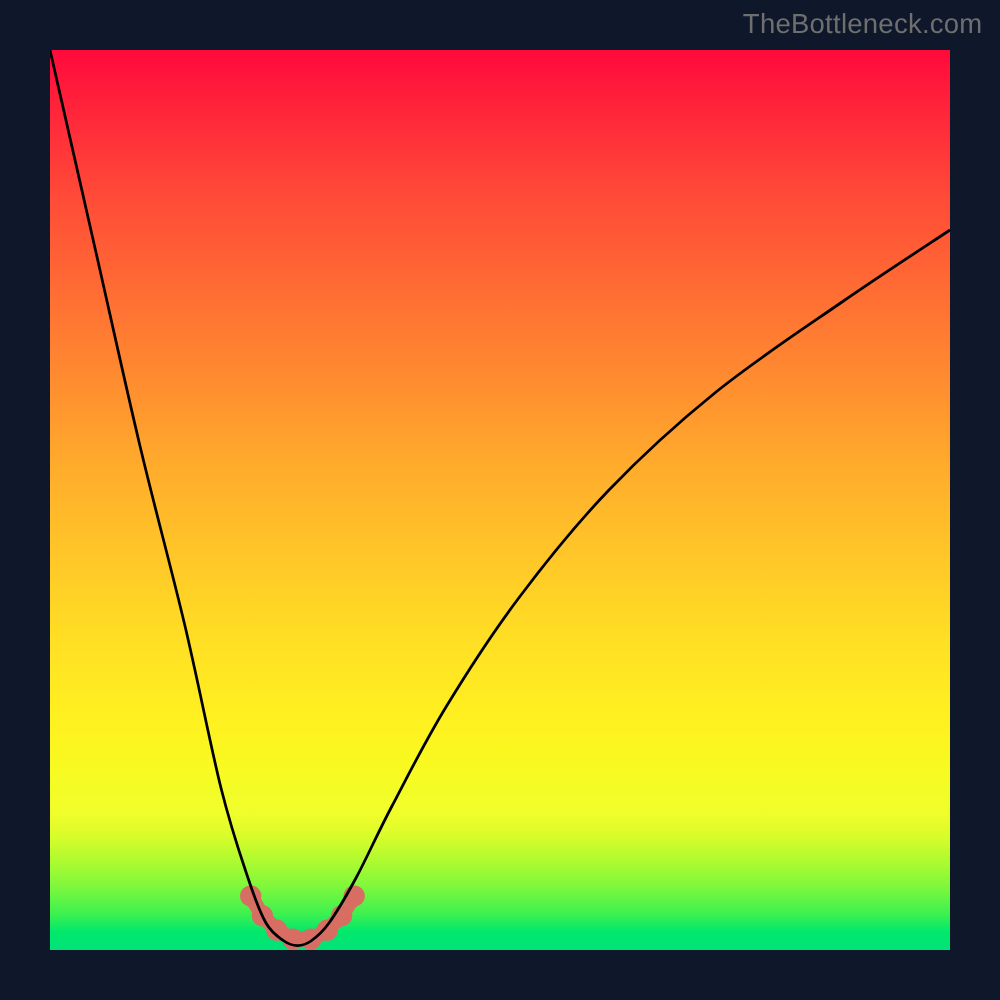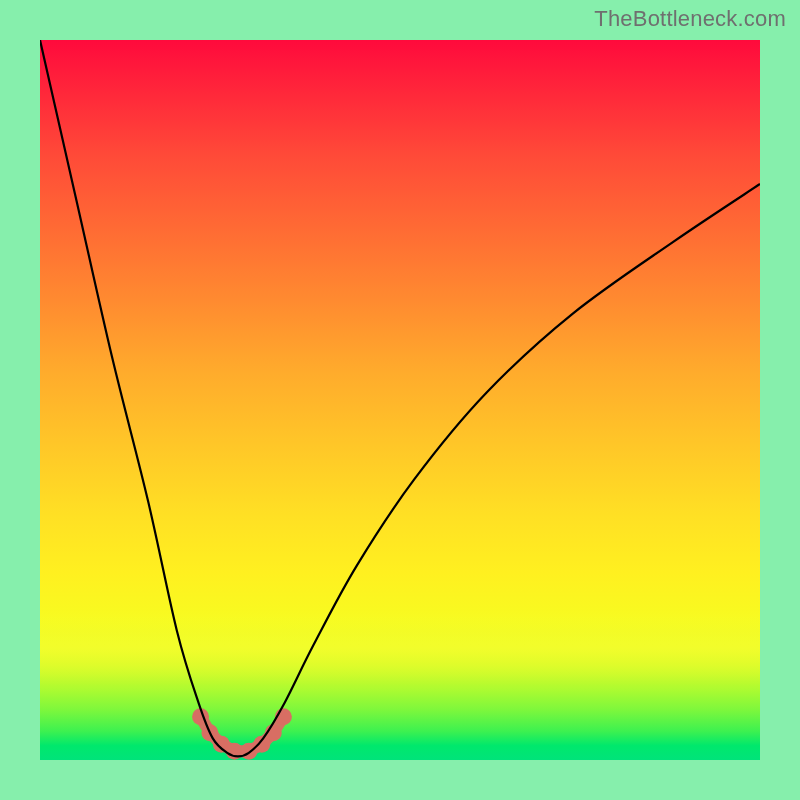--- a/index.html
+++ b/index.html
@@ -10,21 +10,21 @@
     background: #000;
     overflow: hidden;
     font-family: Arial, Helvetica, sans-serif;
   }
   .frame {
     position: absolute;
     left: 0;
     top: 0;
     width: 800px;
     height: 800px;
-    background: #86efac;
+    background: #0f172a;
   }
   .plot {
     position: absolute;
     left: 40px;
     top: 40px;
     width: 720px;
     height: 720px;
     background: linear-gradient(
       to bottom,
       #ff0a3c 0%,

